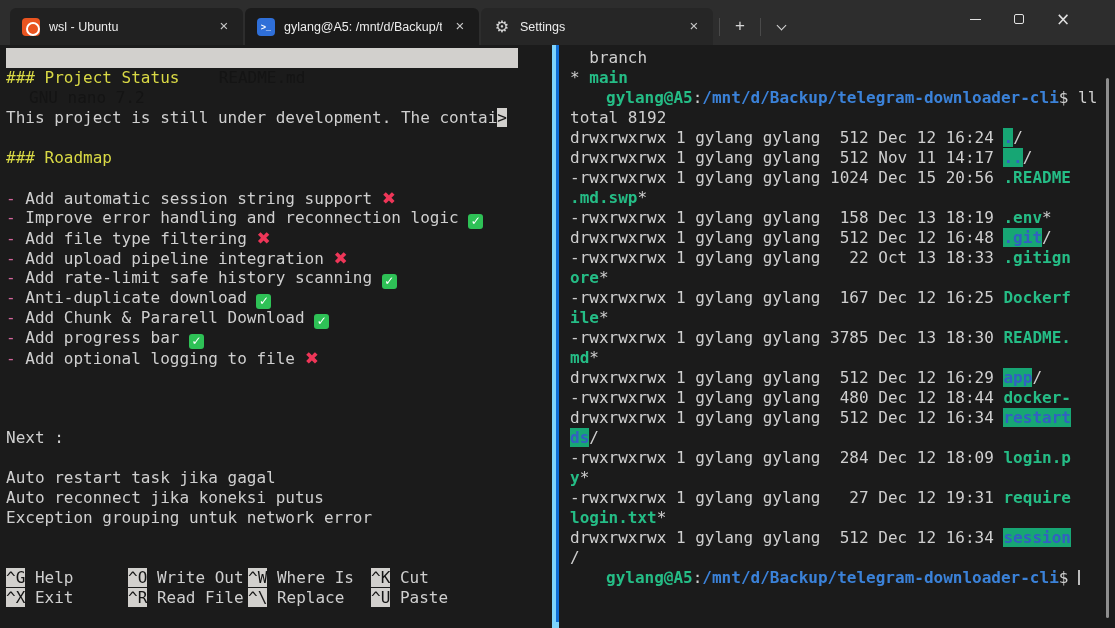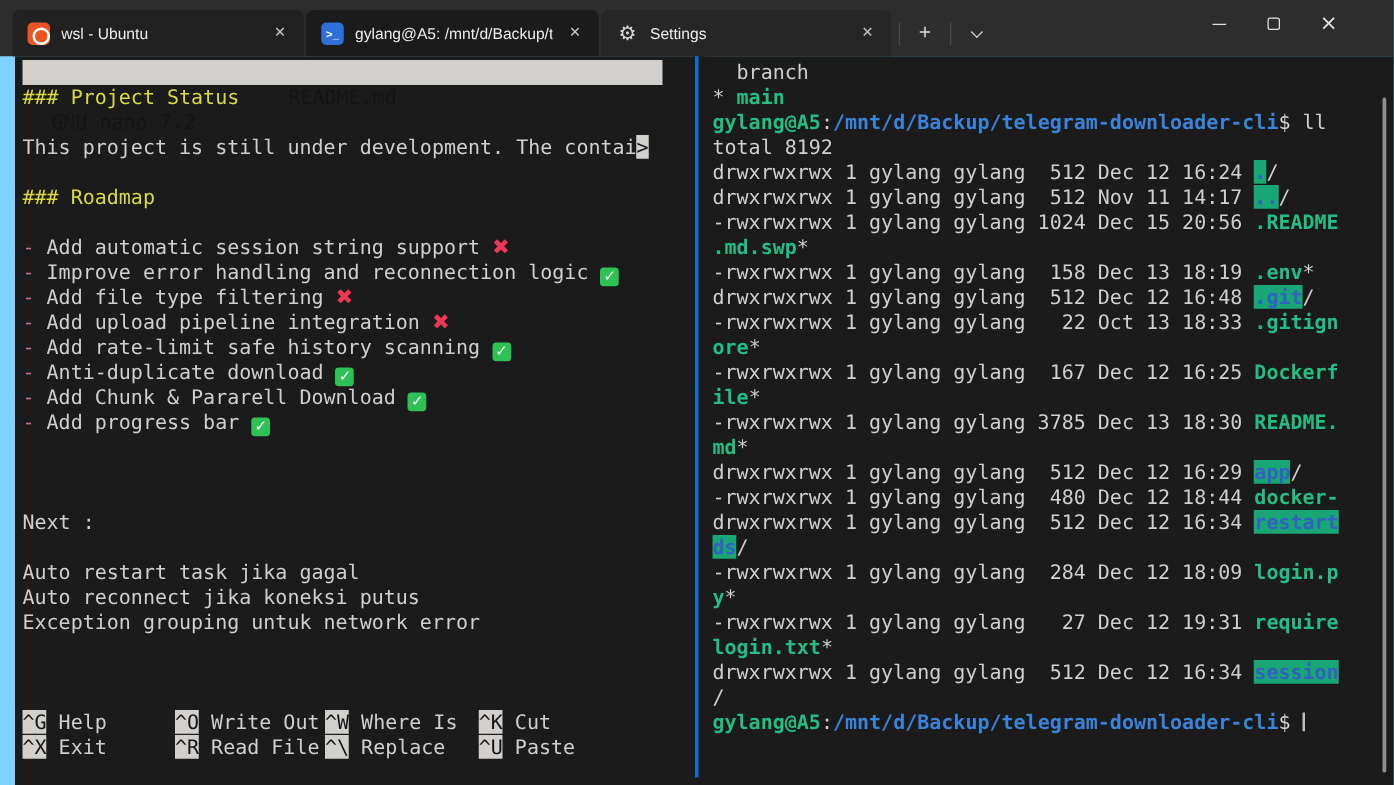--- a/index.html
+++ b/index.html
@@ -53,21 +53,21 @@
     border-right:1.5px solid #d6d6d6; border-bottom:1.5px solid #d6d6d6;
     transform:rotate(45deg);
   }
   .tab-spacer { flex:1 1 auto; }
   .winctl { display:flex; align-self:flex-start; height:45px; margin-right:30px; }
   .winbtn { width:44px; height:38px; position:relative; background:transparent; border:none; }
   .glyph-min { position:absolute; left:17px; top:19px; width:11px; height:1px; background:#e2e2e2; }
   .glyph-max { position:absolute; left:17px; top:14px; width:10px; height:10px; border:1px solid #e2e2e2; border-radius:2px; }
   .glyph-close { color:#e2e2e2; font-size:17px; line-height:38px; font-family:"DejaVu Sans",sans-serif; }
   
-  .pane-left  { position:absolute; left:0;   top:45px; width:552px;  height:583px; background:#1b1b1b;margin-left:12px; }
+  .pane-left  { position:absolute; left:0;   top:45px; width:552px;  height:583px; background:#1b1b1b; }
   .pane-right { position:absolute; left:559px; top:45px; width:556px; height:583px; background:#1b1b1b; }
   .pane-divider { position:absolute; left:556px; top:45px; width:3px; height:577px; background:#0f6cd4; }
   .scrollbar-thumb { position:absolute; left:1106px; top:78px; width:3px; height:540px; background:#8f8f8f; border-radius:2px; }
   
   .nano-titlebar {
     position:absolute; left:6px; top:3px; width:512px; height:20px;
     background:#d2d0cd; color:#141414; white-space:pre; line-height:20px;
   }
   .nano-app { position:absolute; left:23px; }
   .nano-file { position:absolute; left:0; width:100%; text-align:center; }
@@ -79,21 +79,21 @@
   .sc-item:nth-child(4){ width:auto; }
   .sc-key { background:#d2d0cd; color:#141414; }
   .sc-label { color:#cfcfcf; }
   
   .term-lines { position:absolute; left:11px; top:3px; }
   .tline { height:20px; line-height:20px; white-space:pre; }
   .s-fg  { color:#cfcfcf; }
   .s-pk  { color:#d3669c; }
   .s-y   { color:#d9d945; }
   .s-g   { color:#25bd86; font-weight:bold; }
-  .s-gb  { color:#25bd86; font-weight:bold; }
+  .s-gb  { color:#25bd86; font-weight:bold;margin-left:36px; }
   .s-bb  { color:#3b82d9; font-weight:bold; }
   .s-dir { color:#3360c2; background:#17a674; font-weight:bold; }
   .s-inv { background:#d2d0cd; color:#141414; }
   .s-ec  { color:#ee3658; font-weight:bold; font-family:"DejaVu Sans",sans-serif; font-size:17px; }
   .s-ev  {
     display:inline-block; width:15px; height:15px; background:#2ec156; border-radius:3px;
     color:#ffffff; font-size:12px; line-height:15px; text-align:center;
     font-family:"DejaVu Sans",sans-serif; vertical-align:-2px; font-weight:bold;
   }
   .s-cur { display:inline-block; width:2px; height:15px; background:#bdbdbd; vertical-align:-2px; }
@@ -150,20 +150,21 @@
         <div class="tline"><span class="s-y">### Roadmap</span></div>
         <div class="tline"></div>
         <div class="tline"><span class="s-pk">- </span><span class="s-fg">Add automatic session string support </span><span class="s-ec">✖</span></div>
         <div class="tline"><span class="s-pk">- </span><span class="s-fg">Improve error handling and reconnection logic </span><span class="s-ev">✓</span></div>
         <div class="tline"><span class="s-pk">- </span><span class="s-fg">Add file type filtering </span><span class="s-ec">✖</span></div>
         <div class="tline"><span class="s-pk">- </span><span class="s-fg">Add upload pipeline integration </span><span class="s-ec">✖</span></div>
         <div class="tline"><span class="s-pk">- </span><span class="s-fg">Add rate-limit safe history scanning </span><span class="s-ev">✓</span></div>
         <div class="tline"><span class="s-pk">- </span><span class="s-fg">Anti-duplicate download </span><span class="s-ev">✓</span></div>
         <div class="tline"><span class="s-pk">- </span><span class="s-fg">Add Chunk &amp; Pararell Download </span><span class="s-ev">✓</span></div>
         <div class="tline"><span class="s-pk">- </span><span class="s-fg">Add progress bar </span><span class="s-ev">✓</span></div>
+        <div class="tline"><span class="s-pk">- </span><span class="s-fg">Add optional logging to file </span><span class="s-ec">✖</span></div>
         <div class="tline"></div>
         <div class="tline"></div>
         <div class="tline"></div>
         <div class="tline"><span class="s-fg">Next :</span></div>
         <div class="tline"></div>
         <div class="tline"><span class="s-fg">Auto restart task jika gagal</span></div>
         <div class="tline"><span class="s-fg">Auto reconnect jika koneksi putus</span></div>
         <div class="tline"><span class="s-fg">Exception grouping untuk network error</span></div>
       </div>
     <div class="shortcut-row row-1" id="shortcut-row-1"><span class="sc-item"><span class="sc-key">^G</span><span class="sc-label"> Help</span></span><span class="sc-item"><span class="sc-key">^O</span><span class="sc-label"> Write Out</span></span><span class="sc-item"><span class="sc-key">^W</span><span class="sc-label"> Where Is</span></span><span class="sc-item"><span class="sc-key">^K</span><span class="sc-label"> Cut</span></span></div>

